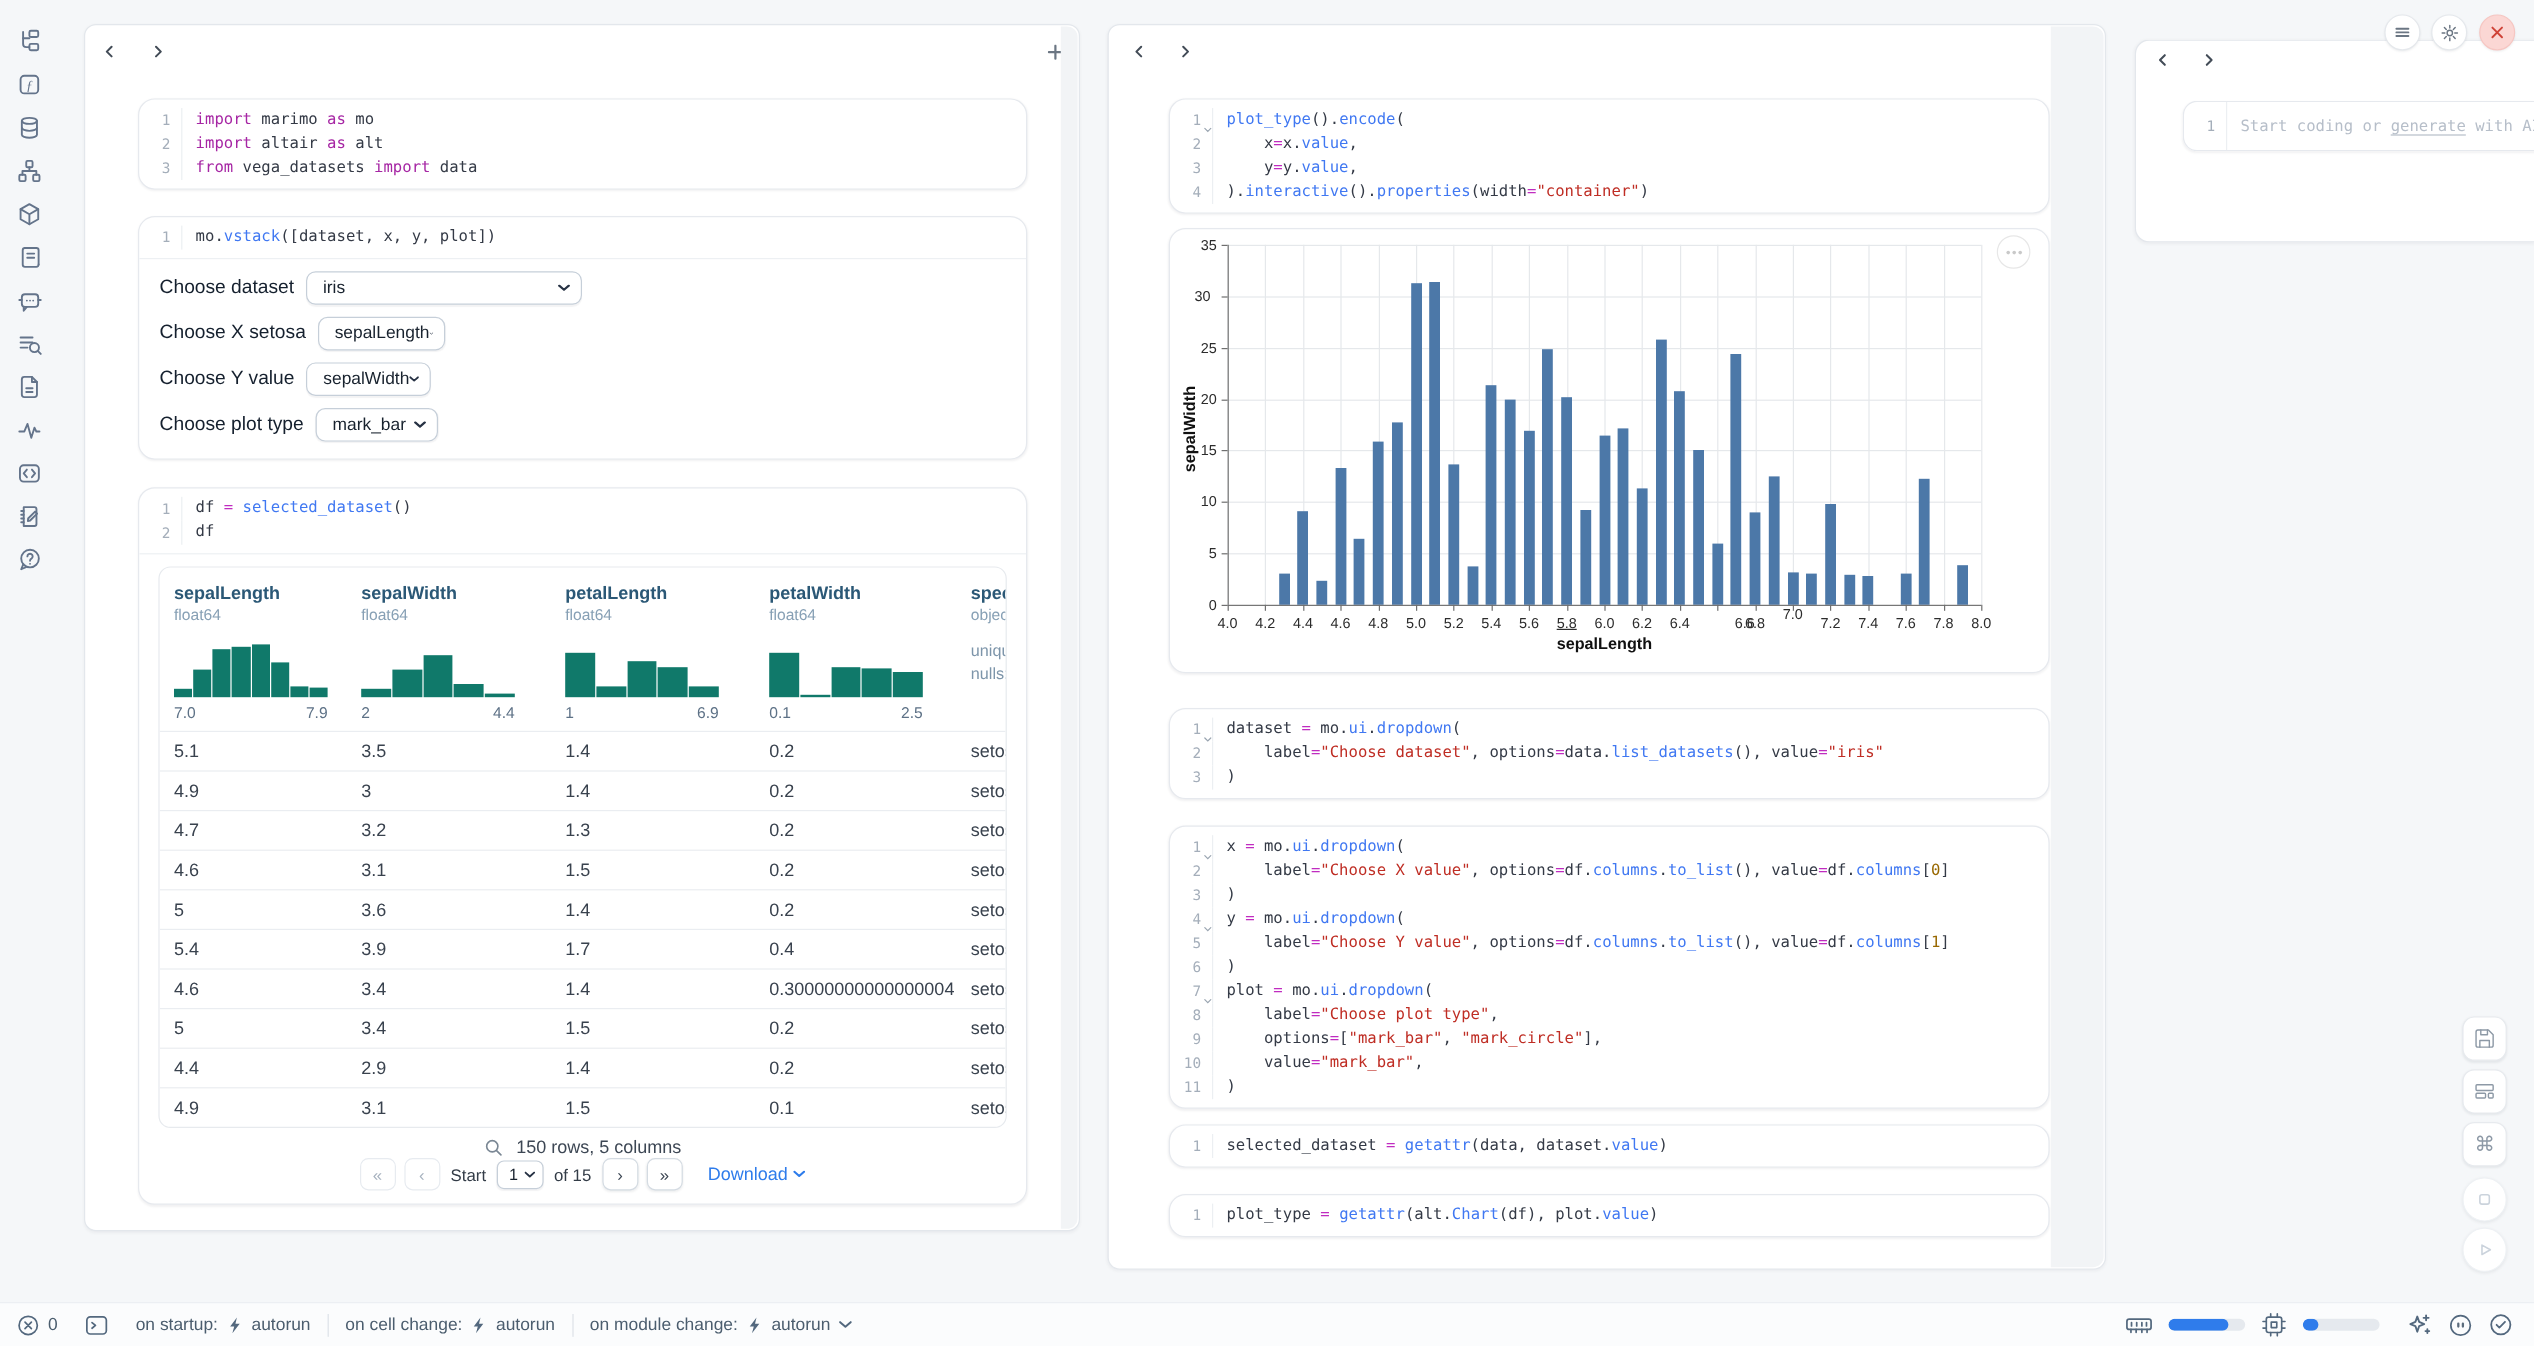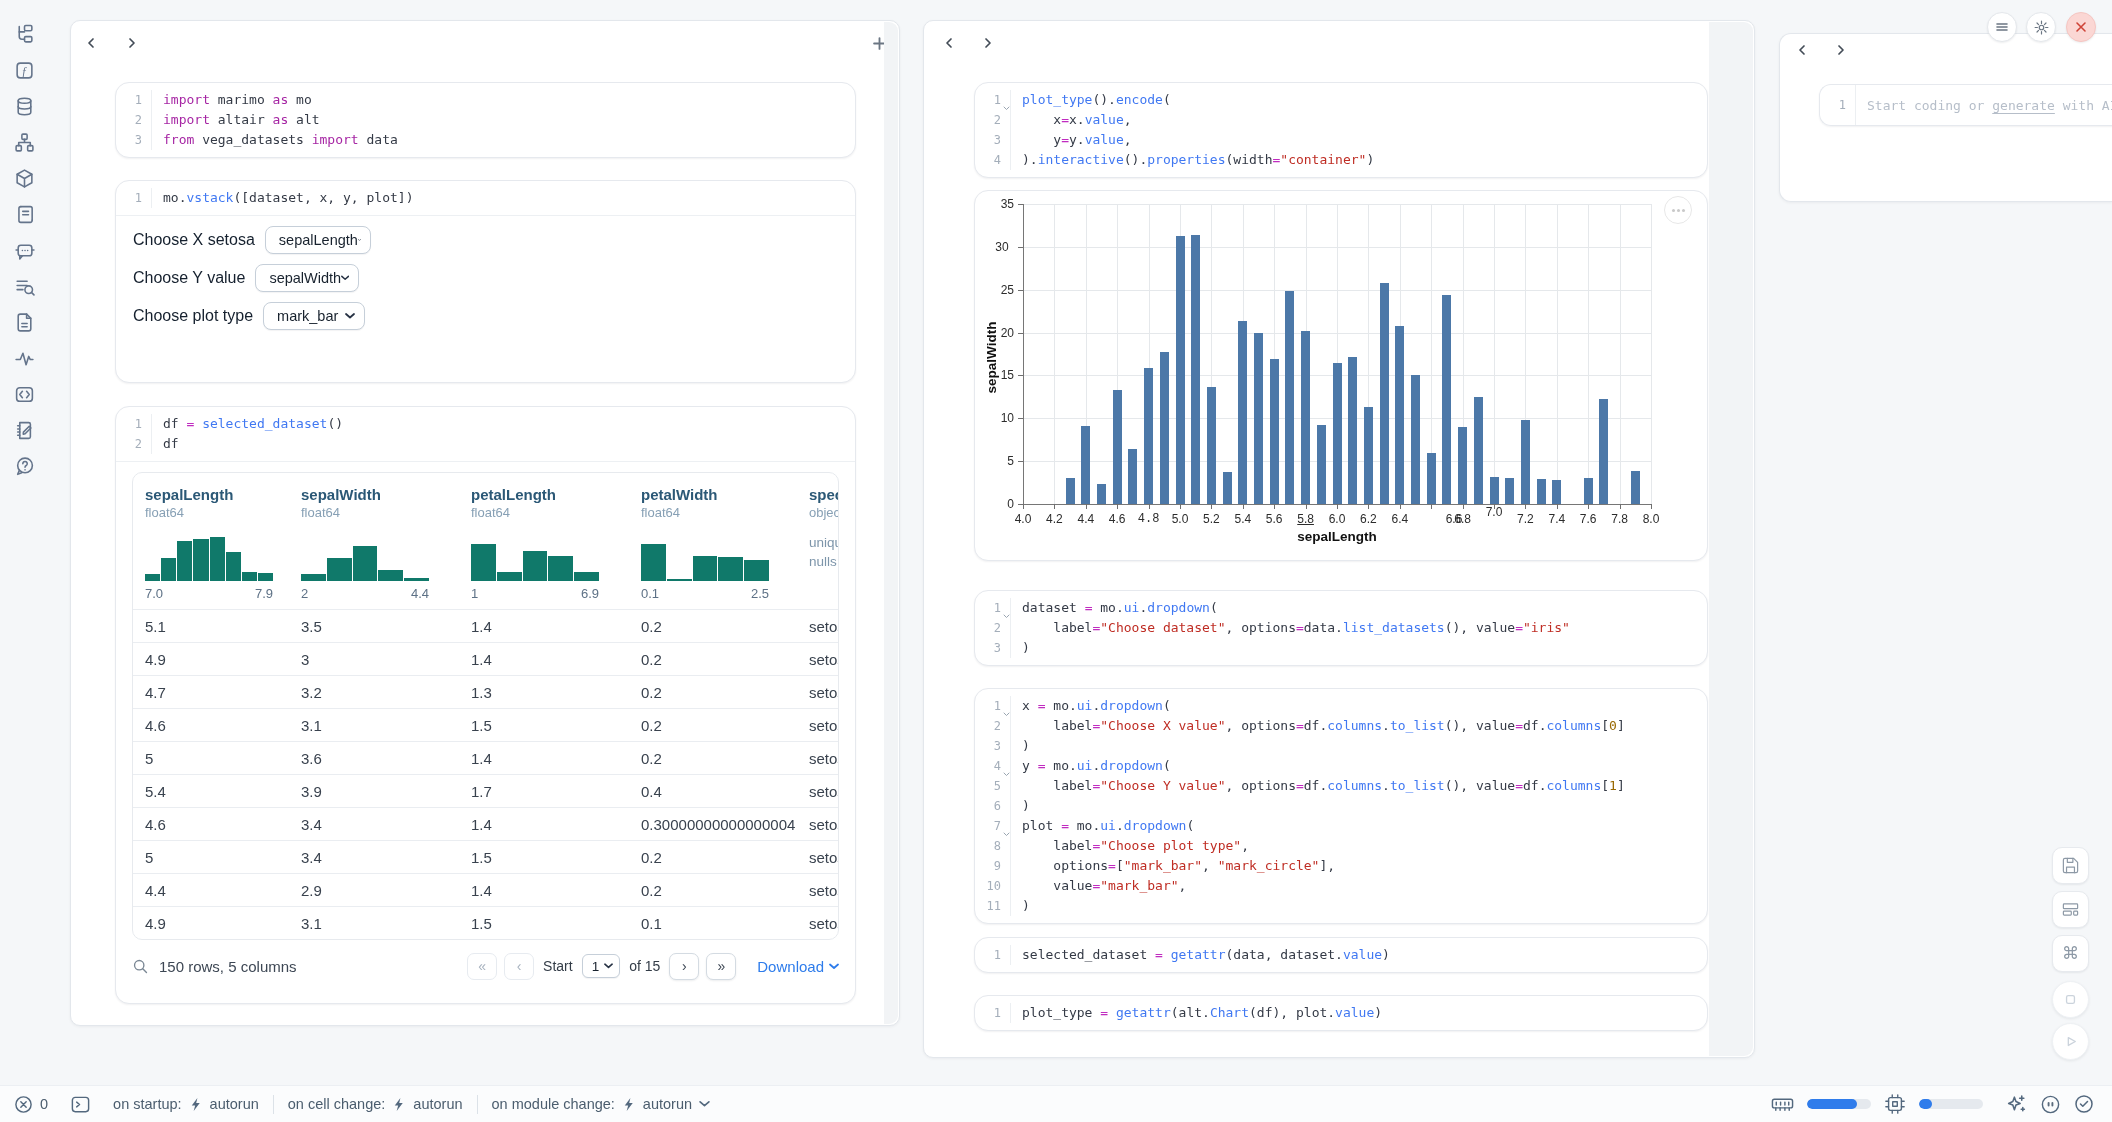--- a/index.html
+++ b/index.html
@@ -47,21 +47,21 @@
   .th { padding:13px 0 8px 12px; overflow:hidden; }
   .th-name { font-size:15px; font-weight:bold; color:#2b5876; white-space:nowrap; }
   .th-dtype { font-size:13px; color:#87a0b5; margin-top:2px; white-space:nowrap; }
   .hist { display:flex; align-items:flex-end; gap:1px; width:128px; height:52px; margin-top:9px; }
   .hist .bar { background:#10796a; flex:1; }
   .minmax { width:128px; display:flex; justify-content:space-between; font-size:13px; color:#5d7186; margin-top:5px; }
   .th-stats { margin-top:13px; font-size:13.5px; line-height:19px; color:#7d95aa; white-space:nowrap; }
   .trow { display:grid; grid-template-columns:156px 170px 170px 168px 1fr; height:33px; align-items:center; border-top:1px solid #eaedf1; }
   .trow span { padding-left:12px; font-size:15px; color:#39424e; white-space:nowrap; overflow:hidden; }
 
-  .table-footer { display:flex; align-items:center; margin:8px 16px 0; height:36px; font-size:15px; color:#3d4754; }
+  .table-footer { display:flex; align-items:center; margin:8px 16px 0; height:36px; font-size:15px; color:#3d4754;flex-direction:column; }
   .tf-left { display:flex; align-items:center; gap:10px; flex:1; }
   .tf-left svg { stroke:#7a8794; fill:none; stroke-width:1.6; stroke-linecap:round; }
   .pg-btn { min-width:30px; height:27px; border-radius:7px; background:#fff; display:flex; align-items:center; justify-content:center; font-size:14px; cursor:pointer; }
   .pg-dis { border:1px solid #e7ebf0; color:#a7b2bf; }
   .pg-en  { border:1px solid #d4dbe2; color:#3c4653; box-shadow:0 1px 2px rgba(15,23,42,.08); }
   .pg-label { font-size:14px; color:#333c47; margin:0 2px; }
   .sel-sm { height:24px; padding:0 6px 0 9px; font-size:13.5px; border-radius:6px; gap:5px; }
   .dl-link { display:flex; align-items:center; gap:5px; color:#2e7ceb; font-size:15px; margin-left:14px; cursor:pointer; }
   .dl-link svg { stroke:#2e7ceb; fill:none; stroke-width:1.8; stroke-linecap:round; stroke-linejoin:round; }
   .pagination { display:flex; align-items:center; gap:7px; }
@@ -240,20 +240,29 @@
 
     <div class="cell" style="left:44px; top:159px; width:741px; height:203px;">
       <div class="codewrap">
           <div class="cline">
             <span class="ln">1</span>
             <span class="ccode"><span class="pl">mo.</span><span class="fn">vstack</span><span class="pl">([dataset, x, y, plot])</span></span>
           </div>
         </div>
       <div class="divider"></div>
       <div id="controls">
+          <div class="ctl">
+            <span class="ctl-label">Choose dataset</span>
+            <div class="sel" style="width: 230px;">
+              <span>iris</span>
+              <svg width="10" height="6" viewBox="0 0 10 6">
+                <path d="M1 1l4 3.5L9 1"></path>
+              </svg>
+            </div>
+          </div>
           <div class="ctl">
             <span class="ctl-label">Choose X setosa</span>
             <div class="sel" style="width: 106px;">
               <span>sepalLength</span>
               <svg width="10" height="6" viewBox="0 0 10 6">
                 <path d="M1 1l4 3.5L9 1"></path>
               </svg>
             </div>
           </div>
           <div class="ctl">
@@ -579,21 +588,21 @@
           <div class="axis-line" style="left: 48px; top: 13px; width: 1px; height: 300px;"></div>
           <div class="tick" style="left: 48px; top: 313px; width: 1px; height: 5px;"></div>
           <div class="xlab" style="left: 48px; top: 321px;">4.0</div>
           <div class="tick" style="left: 79.4px; top: 313px; width: 1px; height: 5px;"></div>
           <div class="xlab" style="left: 79.4px; top: 321px;">4.2</div>
           <div class="tick" style="left: 110.8px; top: 313px; width: 1px; height: 5px;"></div>
           <div class="xlab" style="left: 110.8px; top: 321px;">4.4</div>
           <div class="tick" style="left: 142.2px; top: 313px; width: 1px; height: 5px;"></div>
           <div class="xlab" style="left: 142.2px; top: 321px;">4.6</div>
           <div class="tick" style="left: 173.6px; top: 313px; width: 1px; height: 5px;"></div>
-          <div class="xlab" style="left: 173.6px; top: 321px; font-family: Liberation Mono, monospace;">4.8</div>
+          <div class="xlab" style="left: 173.6px; top: 321px;">4.8</div>
           <div class="tick" style="left: 205px; top: 313px; width: 1px; height: 5px;"></div>
           <div class="xlab" style="left: 205px; top: 321px;">5.0</div>
           <div class="tick" style="left: 236.4px; top: 313px; width: 1px; height: 5px;"></div>
           <div class="xlab" style="left: 236.4px; top: 321px;">5.2</div>
           <div class="tick" style="left: 267.8px; top: 313px; width: 1px; height: 5px;"></div>
           <div class="xlab" style="left: 267.8px; top: 321px;">5.4</div>
           <div class="tick" style="left: 299.2px; top: 313px; width: 1px; height: 5px;"></div>
           <div class="xlab" style="left: 299.2px; top: 321px;">5.6</div>
           <div class="tick" style="left: 330.6px; top: 313px; width: 1px; height: 5px;"></div>
           <div class="xlab" style="left: 330.6px; top: 321px; text-decoration: underline;">5.8</div>

